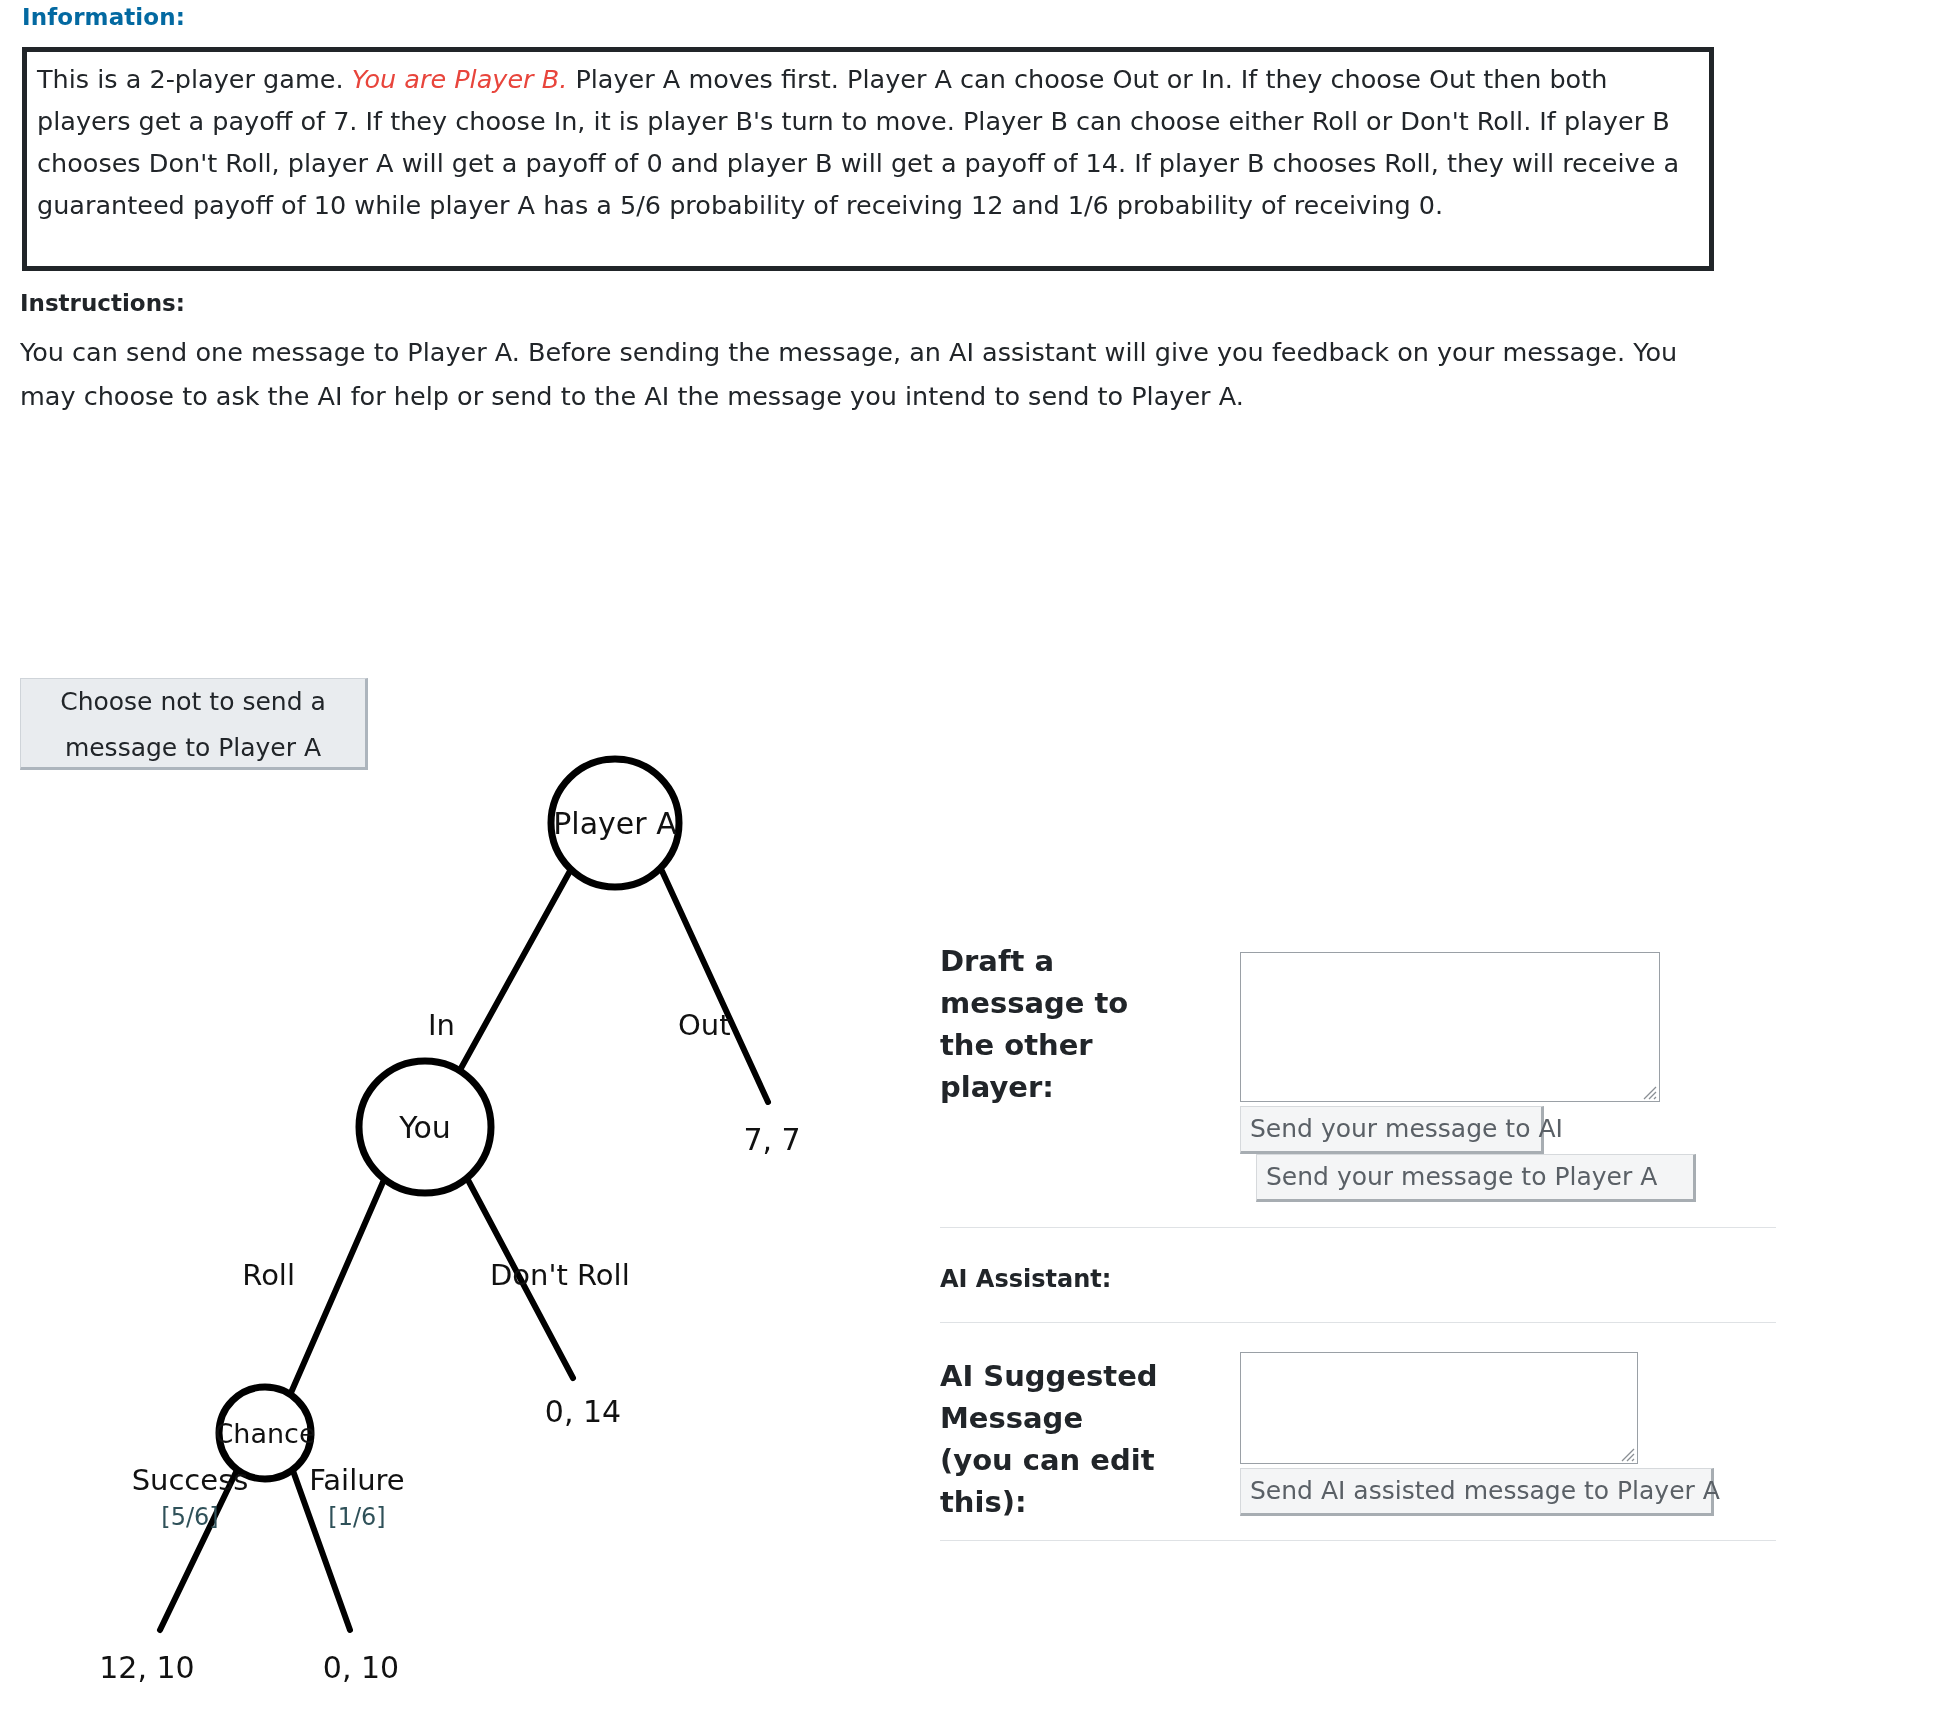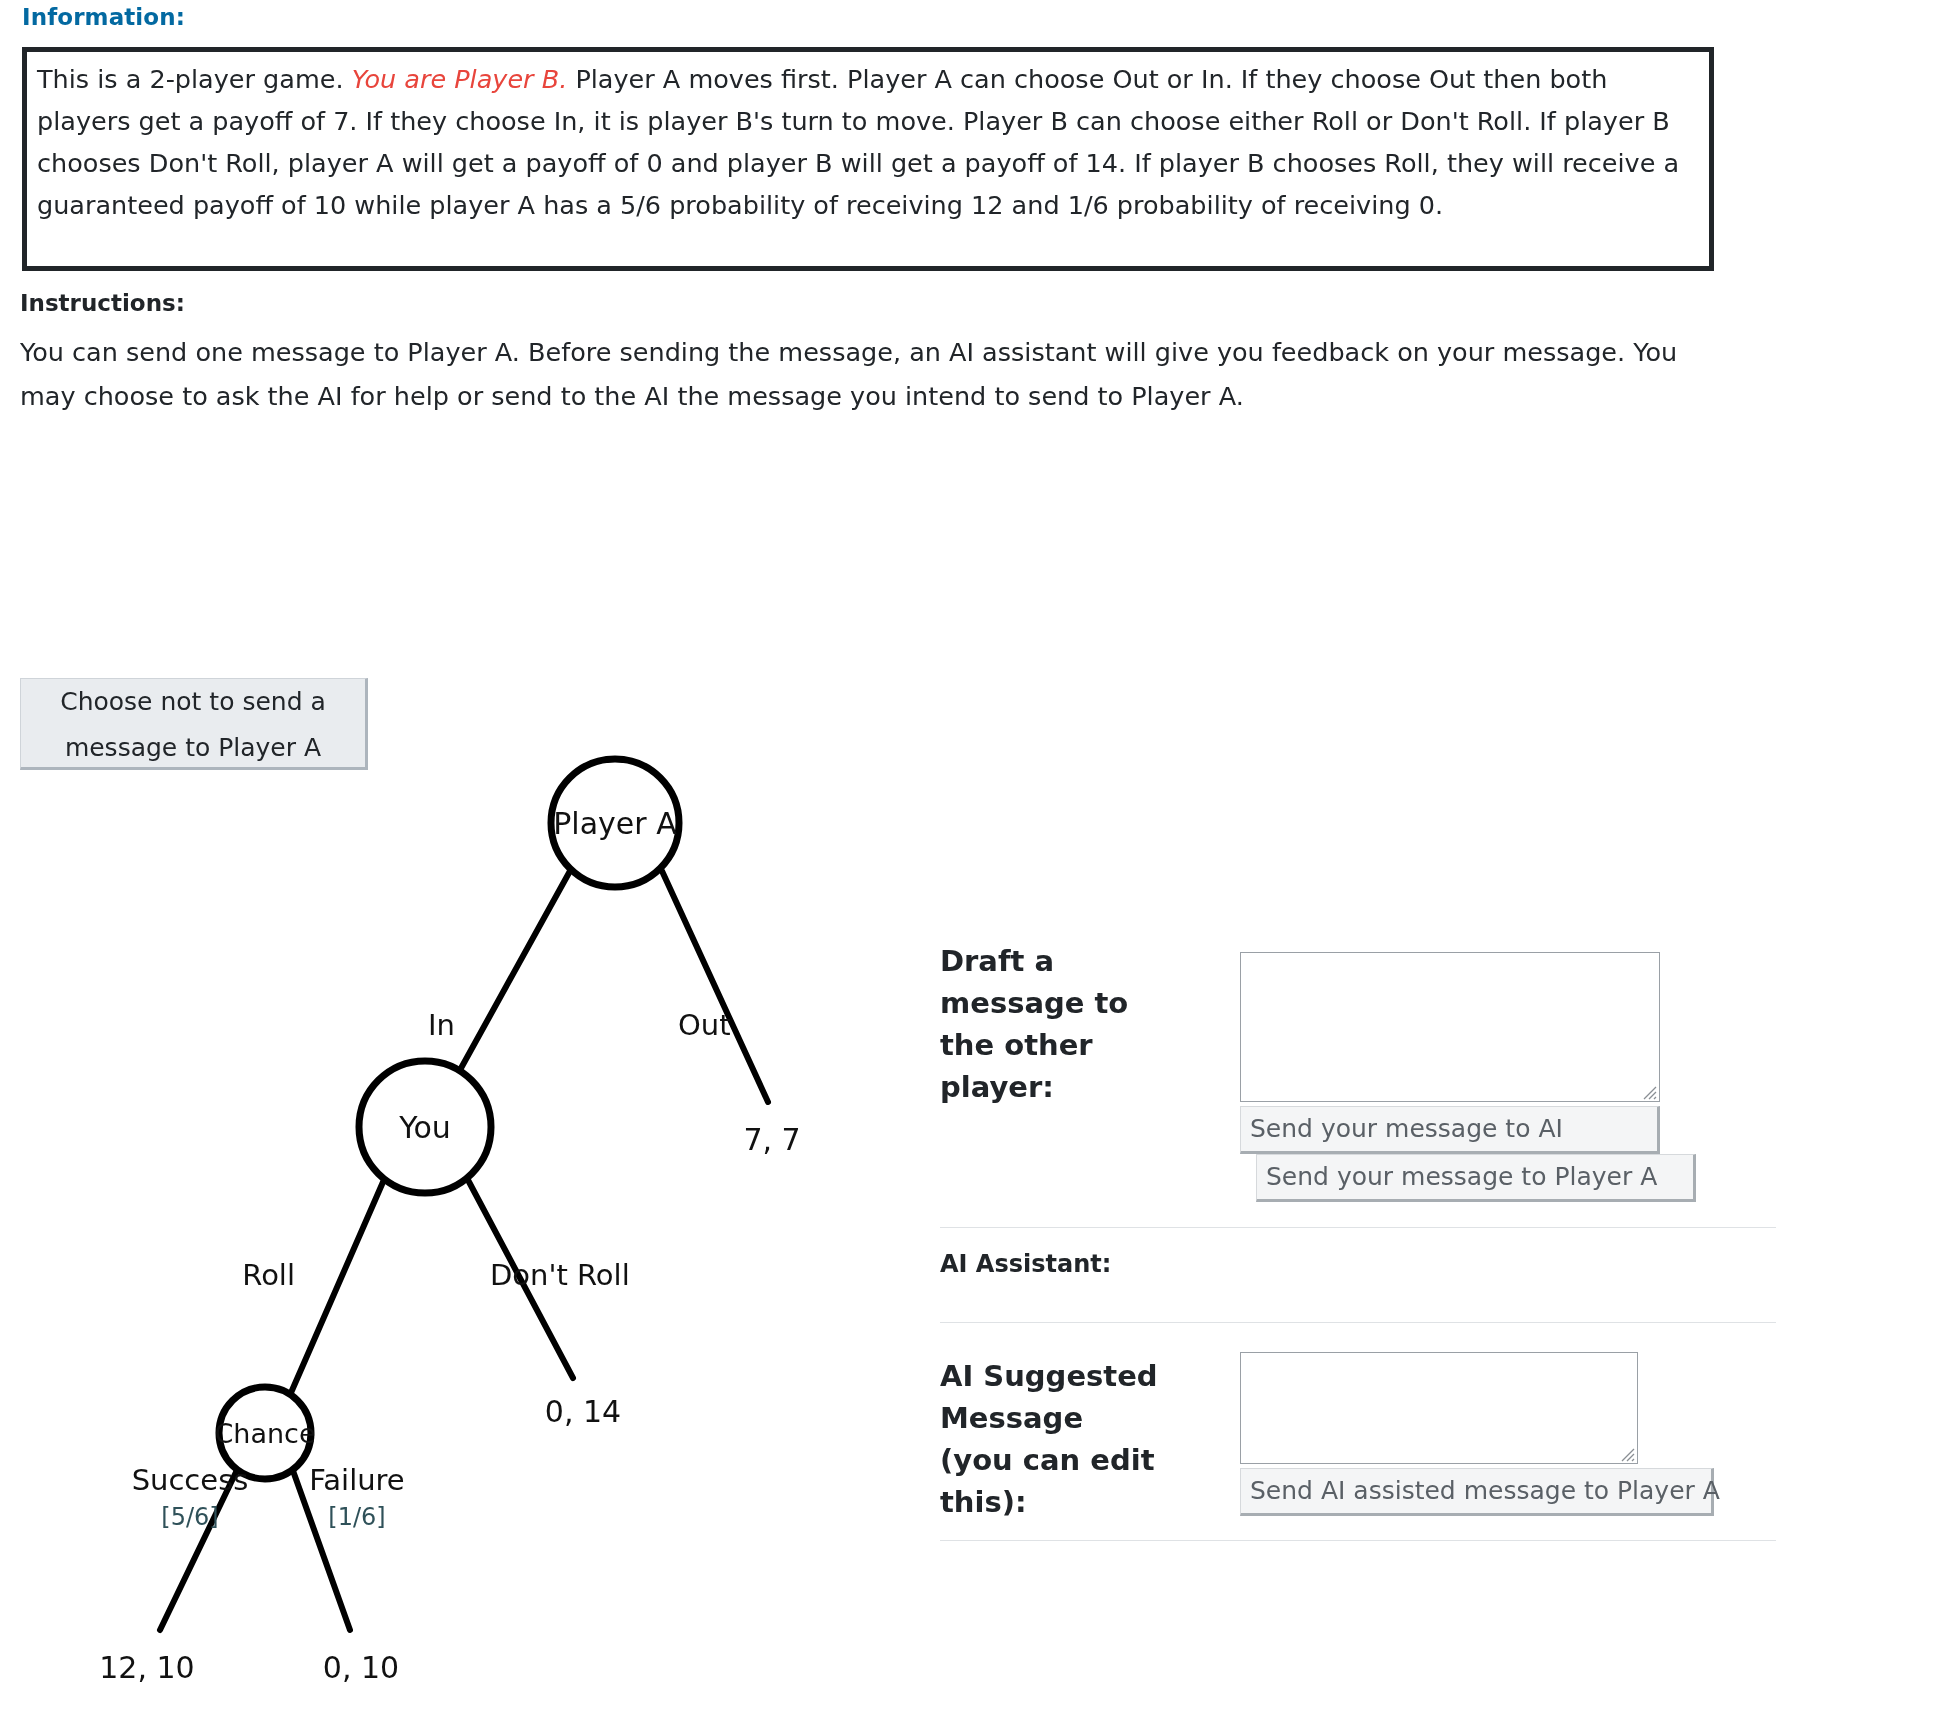--- a/index.html
+++ b/index.html
@@ -202,21 +202,21 @@
   .panel-divider {
     position: absolute;
     left: 0;
     width: 836px;
     height: 1px;
     background: #dfe2e5;
   }
   #ai-assistant-heading {
     position: absolute;
     left: 0px;
-    top: 310px;
+    top: 325px;
     font-size: 24px;
     font-weight: bold;
     color: #212529;
   }
 </style>
 </head>
 <body>
 
 <div id="info-heading">Information:</div>
 
@@ -270,21 +270,21 @@
 <div id="message-panel">
 
   <div class="panel-label" style="left:0px; top:0px;">Draft a message to the other player:</div>
 
   <div class="ta-box" style="left:300px; top:12px; width:420px; height:150px;">
     <svg class="ta-grip" viewBox="0 0 17 17">
       <path d="M16 4 L4 16 M16 9 L9 16 M16 14 L14 16" stroke="#8a8f94" stroke-width="1.3" fill="none"></path>
     </svg>
   </div>
 
-  <button class="panel-button" style="left:300px; top:166px; width:420px;">Send your message to AI</button>
+  <button class="panel-button" style="left:300px; top:166px; width:304px;">Send your message to AI</button>
 
   <button class="panel-button" style="left:300px; top:214px; width:440px;margin-left:16px;">Send your message to Player A</button>
 
   <div class="panel-divider" style="top:287px;"></div>
 
   <div id="ai-assistant-heading">AI Assistant:</div>
 
   <div class="panel-divider" style="top:382px;"></div>
 
   <div class="panel-label" style="left:0px; top:415px; width:220px;">AI Suggested Message (you can edit this):</div>

